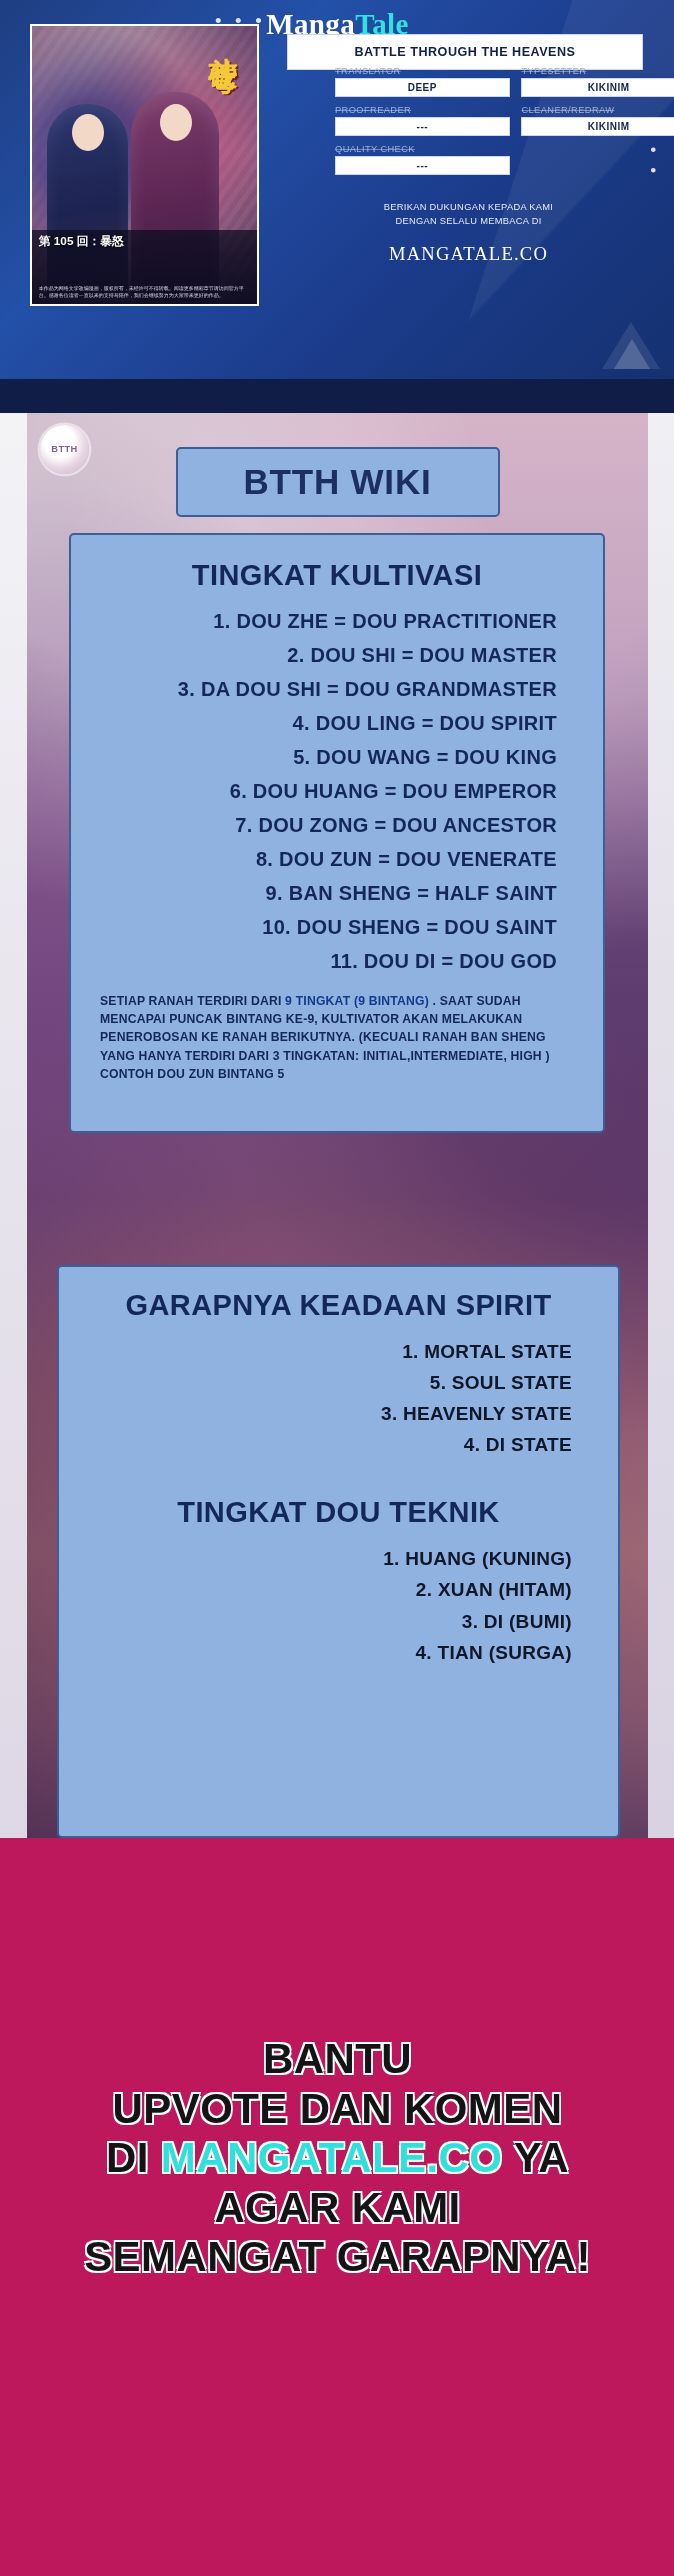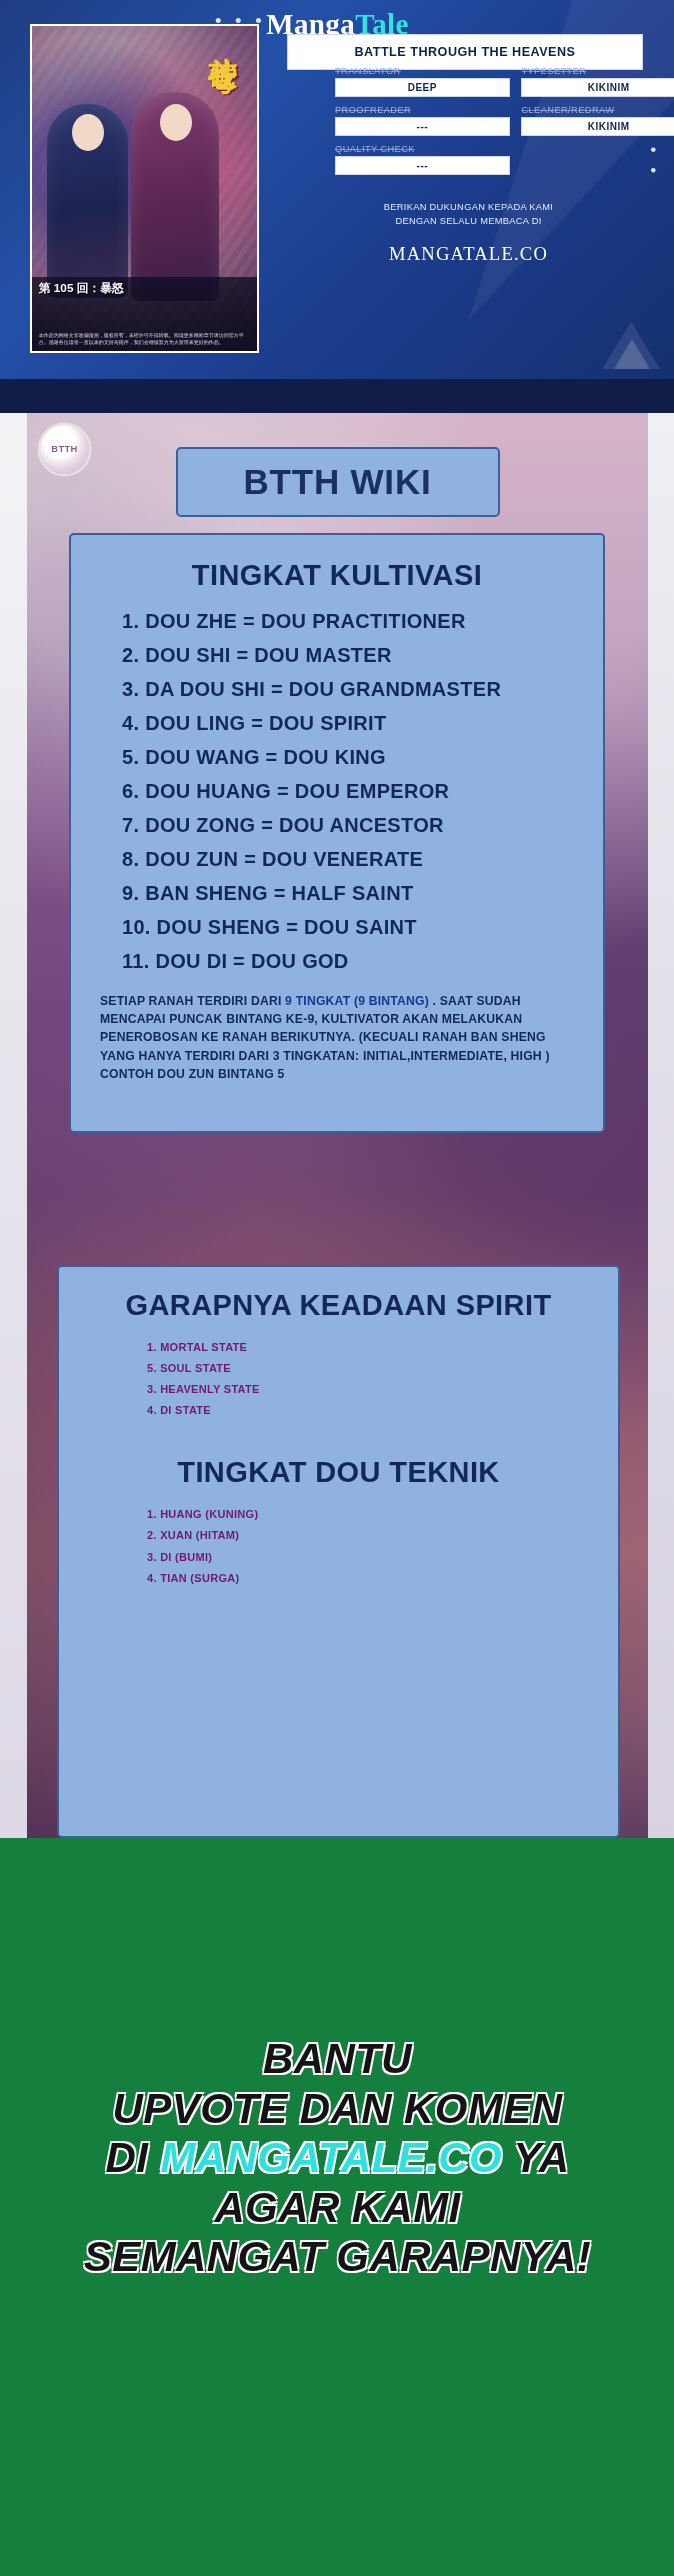--- a/index.html
+++ b/index.html
@@ -95,21 +95,21 @@
     letter-spacing: 5px;
     font-size: 17px;
   }
 
   
   .cover {
     position: absolute;
     left: 30px;
     top: 23.6px;
     width: 229px;
-    height: 329px;
+    height: 282px;
     border: 2.5px solid #ffffff;
     box-sizing: border-box;
     background:
       radial-gradient(ellipse at 35% 30%, #f6dfe6 0%, #e2b7c8 35%, #b07a9d 60%, #6b3d6e 100%);
     overflow: hidden;
   }
   .cover-art {
     position: absolute;
     inset: 0;
     background:
@@ -380,55 +380,55 @@
     text-align: center;
     font-size: 29px;
     font-weight: bold;
     letter-spacing: 0.4px;
     color: #14275a;
   }
   .panel h2.sub {
     margin-top: 40px;
   }
   .panel ol, .panel ul {
-    margin: 0;
+    margin: 17px;
     padding: 0;
     list-style: none;
+    text-align: right;
   }
   .rank-list li {
     font-size: 20px;
     font-weight: bold;
     letter-spacing: 0.3px;
     margin: 0 0 11px 22px;
     color: #14275a;
   }
   .small-list li {
-    font-size: 11px;
+    font-size: 19px;
     font-weight: bold;
     letter-spacing: 0.3px;
     margin: 0 0 9.3px 59px;
-    color: #701a75;
+    color: #0f172a;
   }
   .note {
     margin-top: 18.6px;
     font-size: 12.2px;
     font-weight: bold;
     line-height: 1.5;
     letter-spacing: 0.2px;
     color: #14275a;
   }
   .note .em { color: #143a8e; }
 
   
   .cta {
     position: relative;
     width: 675px;
     height: 738px;
-    background: #15803d;
-    font-style: italic;
+    background: #be185d;
   }
   .cta-inner {
     position: absolute;
     top: 196px;
     left: 0;
     width: 675px;
     text-align: center;
     line-height: 1.18;
     font-weight: bold;
     font-size: 42px;

